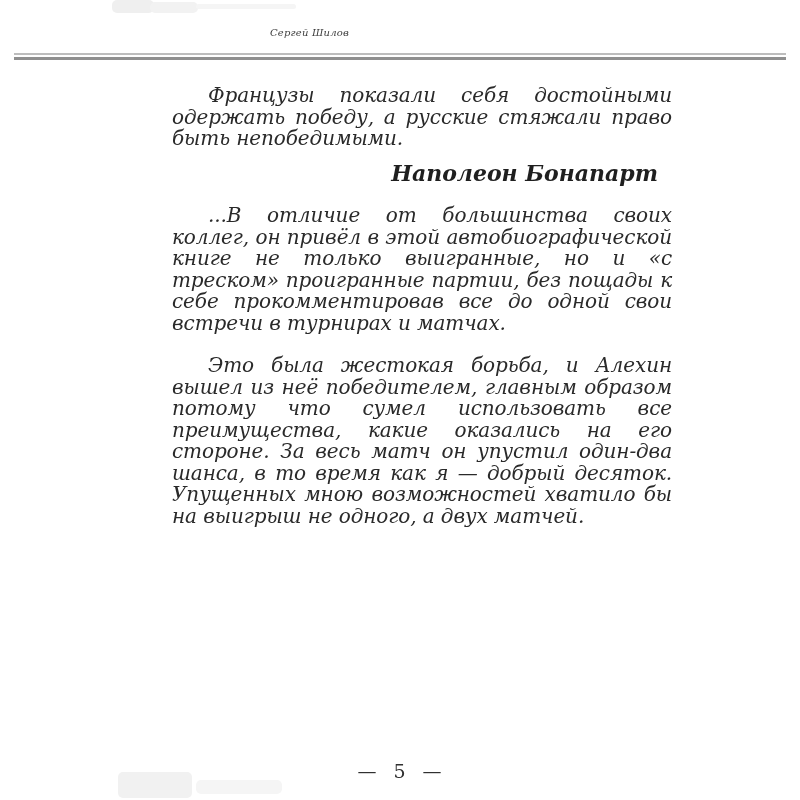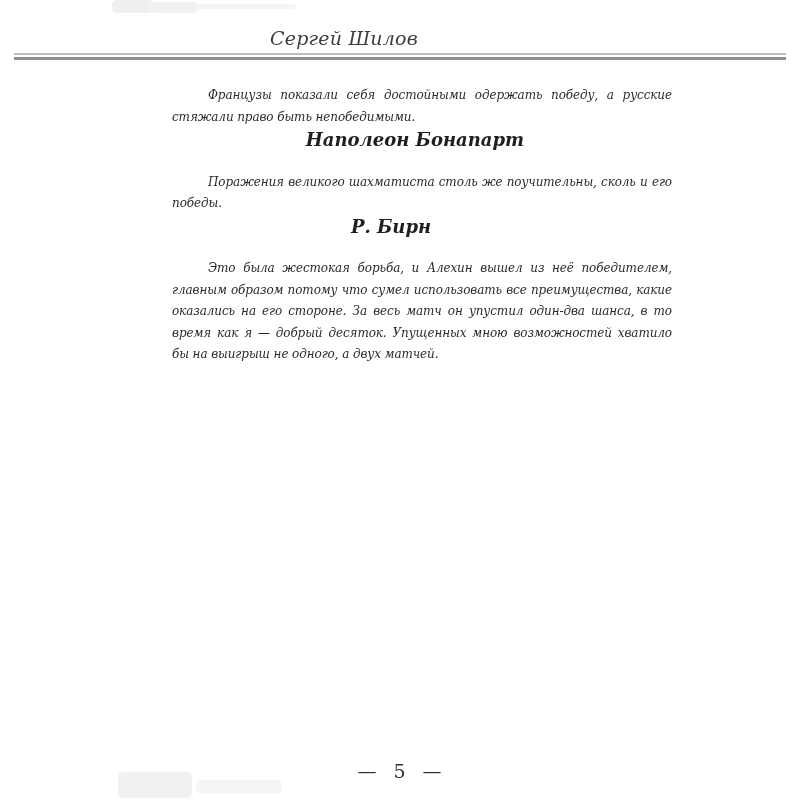--- a/index.html
+++ b/index.html
@@ -28,21 +28,21 @@
   .smudge.d { left: 118px; top: 772px; width: 74px; height: 26px; background:#f1f1f1; }
   .smudge.e { left: 196px; top: 780px; width: 86px; height: 14px; background:#f5f5f5; }
 
   .running-head {
     position: absolute;
     top: 27px;
     left: 270px;
     display: flex;
     gap: 24px;
     font-style: italic;
-    font-size: 19px;
+    font-size: 10px;
     letter-spacing: 0.2px;
     color: #3e3e3e;
   }
 
   .double-rule {
     position: absolute;
     top: 53px;
     left: 14px;
     right: 14px;
   }
@@ -51,35 +51,35 @@
 
   .quotes {
     position: absolute;
     top: 85px;
     left: 172px;
     width: 500px;
   }
   .quote { margin-bottom: 21px; }
   .quote-text {
     font-style: italic;
-    font-size: 12px;
+    font-size: 20px;
     line-height: 21.5px;
     text-align: justify;
     text-indent: 36px;
     letter-spacing: -0.1px;
     color: #2a2a2a;
   }
   .attribution {
     font-style: italic;
     font-weight: bold;
-    font-size: 18px;
+    font-size: 22px;
     line-height: 21.5px;
-    text-align: center;
+    text-align: right;
     padding-right: 62px;
-    margin-top: 1px;
+    margin-top: 13px;
     color: #1f1f1f;
   }
   .quote:first-of-type .attribution { padding-right: 14px; }
 
   .page-number {
     position: absolute;
     top: 760px;
     left: 0;
     width: 100%;
     text-align: center;
@@ -108,29 +108,26 @@
 </div>
 
 <div class="quotes">
   <div class="quote">
     <div class="quote-text">Французы показали себя достойными одержать победу, а русские стяжали право быть непобедимыми.</div>
     <div class="attribution">Наполеон Бонапарт</div>
   </div>
 
 
   <div class="quote">
+    <div class="quote-text">...В отличие от большинства своих коллег, он привёл в этой автобиографической книге не только выигранные, но и «с треском» проигранные партии, без пощады к себе прокомментировав все до одной свои встречи в турнирах и матчах.</div>
   </div>
 
   <div class="quote">
   </div>
 
-  <div class="quote">
-    <div class="quote-text">Поражения великого шахматиста столь же поучительны, сколь и его победы.</div>
-    <div class="attribution">Р. Бирн</div>
-  </div>
 
   <div class="quote">
     <div class="quote-text">Это была жестокая борьба, и Алехин вышел из неё победителем, главным образом потому что сумел использовать все преимущества, какие оказались на его стороне. За весь матч он упустил один-два шанса, в то время как я — добрый десяток. Упущенных мною возможностей хватило бы на выигрыш не одного, а двух матчей.</div>
 
   </div>
 </div>
 
 <div class="page-number">— 5 —</div>
 
 </body></html>

